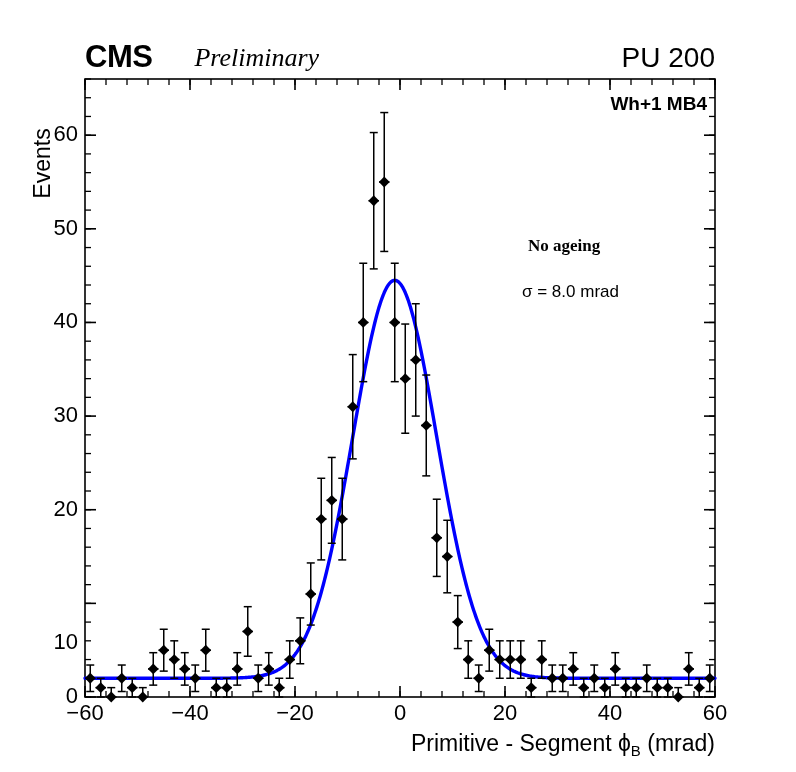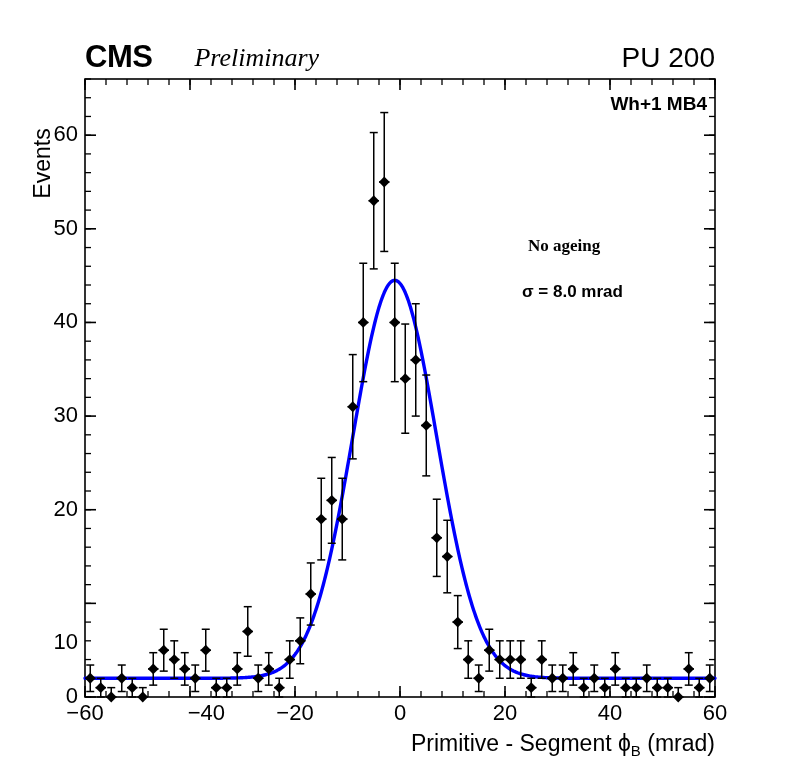--- a/index.html
+++ b/index.html
@@ -26,21 +26,21 @@
   .xlabel{position:absolute;left:85px;top:730px;width:630px;text-align:right;
           font-size:23px;}
   .xlabel .sub{font-size:15px;vertical-align:-5px;}
 
   
   .ann-region{position:absolute;left:85px;top:79px;width:630px;height:618px;}
   .ann-wh{position:absolute;right:8px;top:6px;font-size:19px;font-weight:bold;margin-top:8px;}
   .ann-noage{position:absolute;left:443px;top:157px;font-size:17px;
              font-weight:bold;
              font-family:"Liberation Serif","DejaVu Serif",serif;}
-  .ann-sigma{position:absolute;left:437px;top:203px;font-size:17px;font-weight:bold;}
+  .ann-sigma{position:absolute;left:437px;top:203px;font-size:17px;}
 
   
   .xtick{position:absolute;font-size:22px;text-align:center;width:70px;
          top:700px;}
   .ytick{position:absolute;font-size:22px;text-align:right;width:60px;
          left:18px;}
 </style>
 </head>
 <body>
 
@@ -650,21 +650,21 @@
     </svg>
 
   <div class="ann-region">
     <div class="ann-wh">Wh+1 MB4</div>
     <div class="ann-noage">No ageing</div>
     <div class="ann-sigma">σ = 8.0 mrad</div>
   </div>
 
   <div id="xticklabels">
       <div class="xtick" style="left: 50px;">−60</div>
-      <div class="xtick" style="left: 155px; text-align: right;">−40</div>
+      <div class="xtick" style="left: 155px;">−40</div>
       <div class="xtick" style="left: 260px;">−20</div>
       <div class="xtick" style="left: 365px;">0</div>
       <div class="xtick" style="left: 470px;">20</div>
       <div class="xtick" style="left: 575px;">40</div>
       <div class="xtick" style="left: 680px;">60</div>
     </div>
   <div id="yticklabels">
       <div class="ytick" style="top: 683px;">0</div>
       <div class="ytick" style="top: 589.364px; margin-top: 40px;">10</div>
       <div class="ytick" style="top: 495.727px;">20</div>

